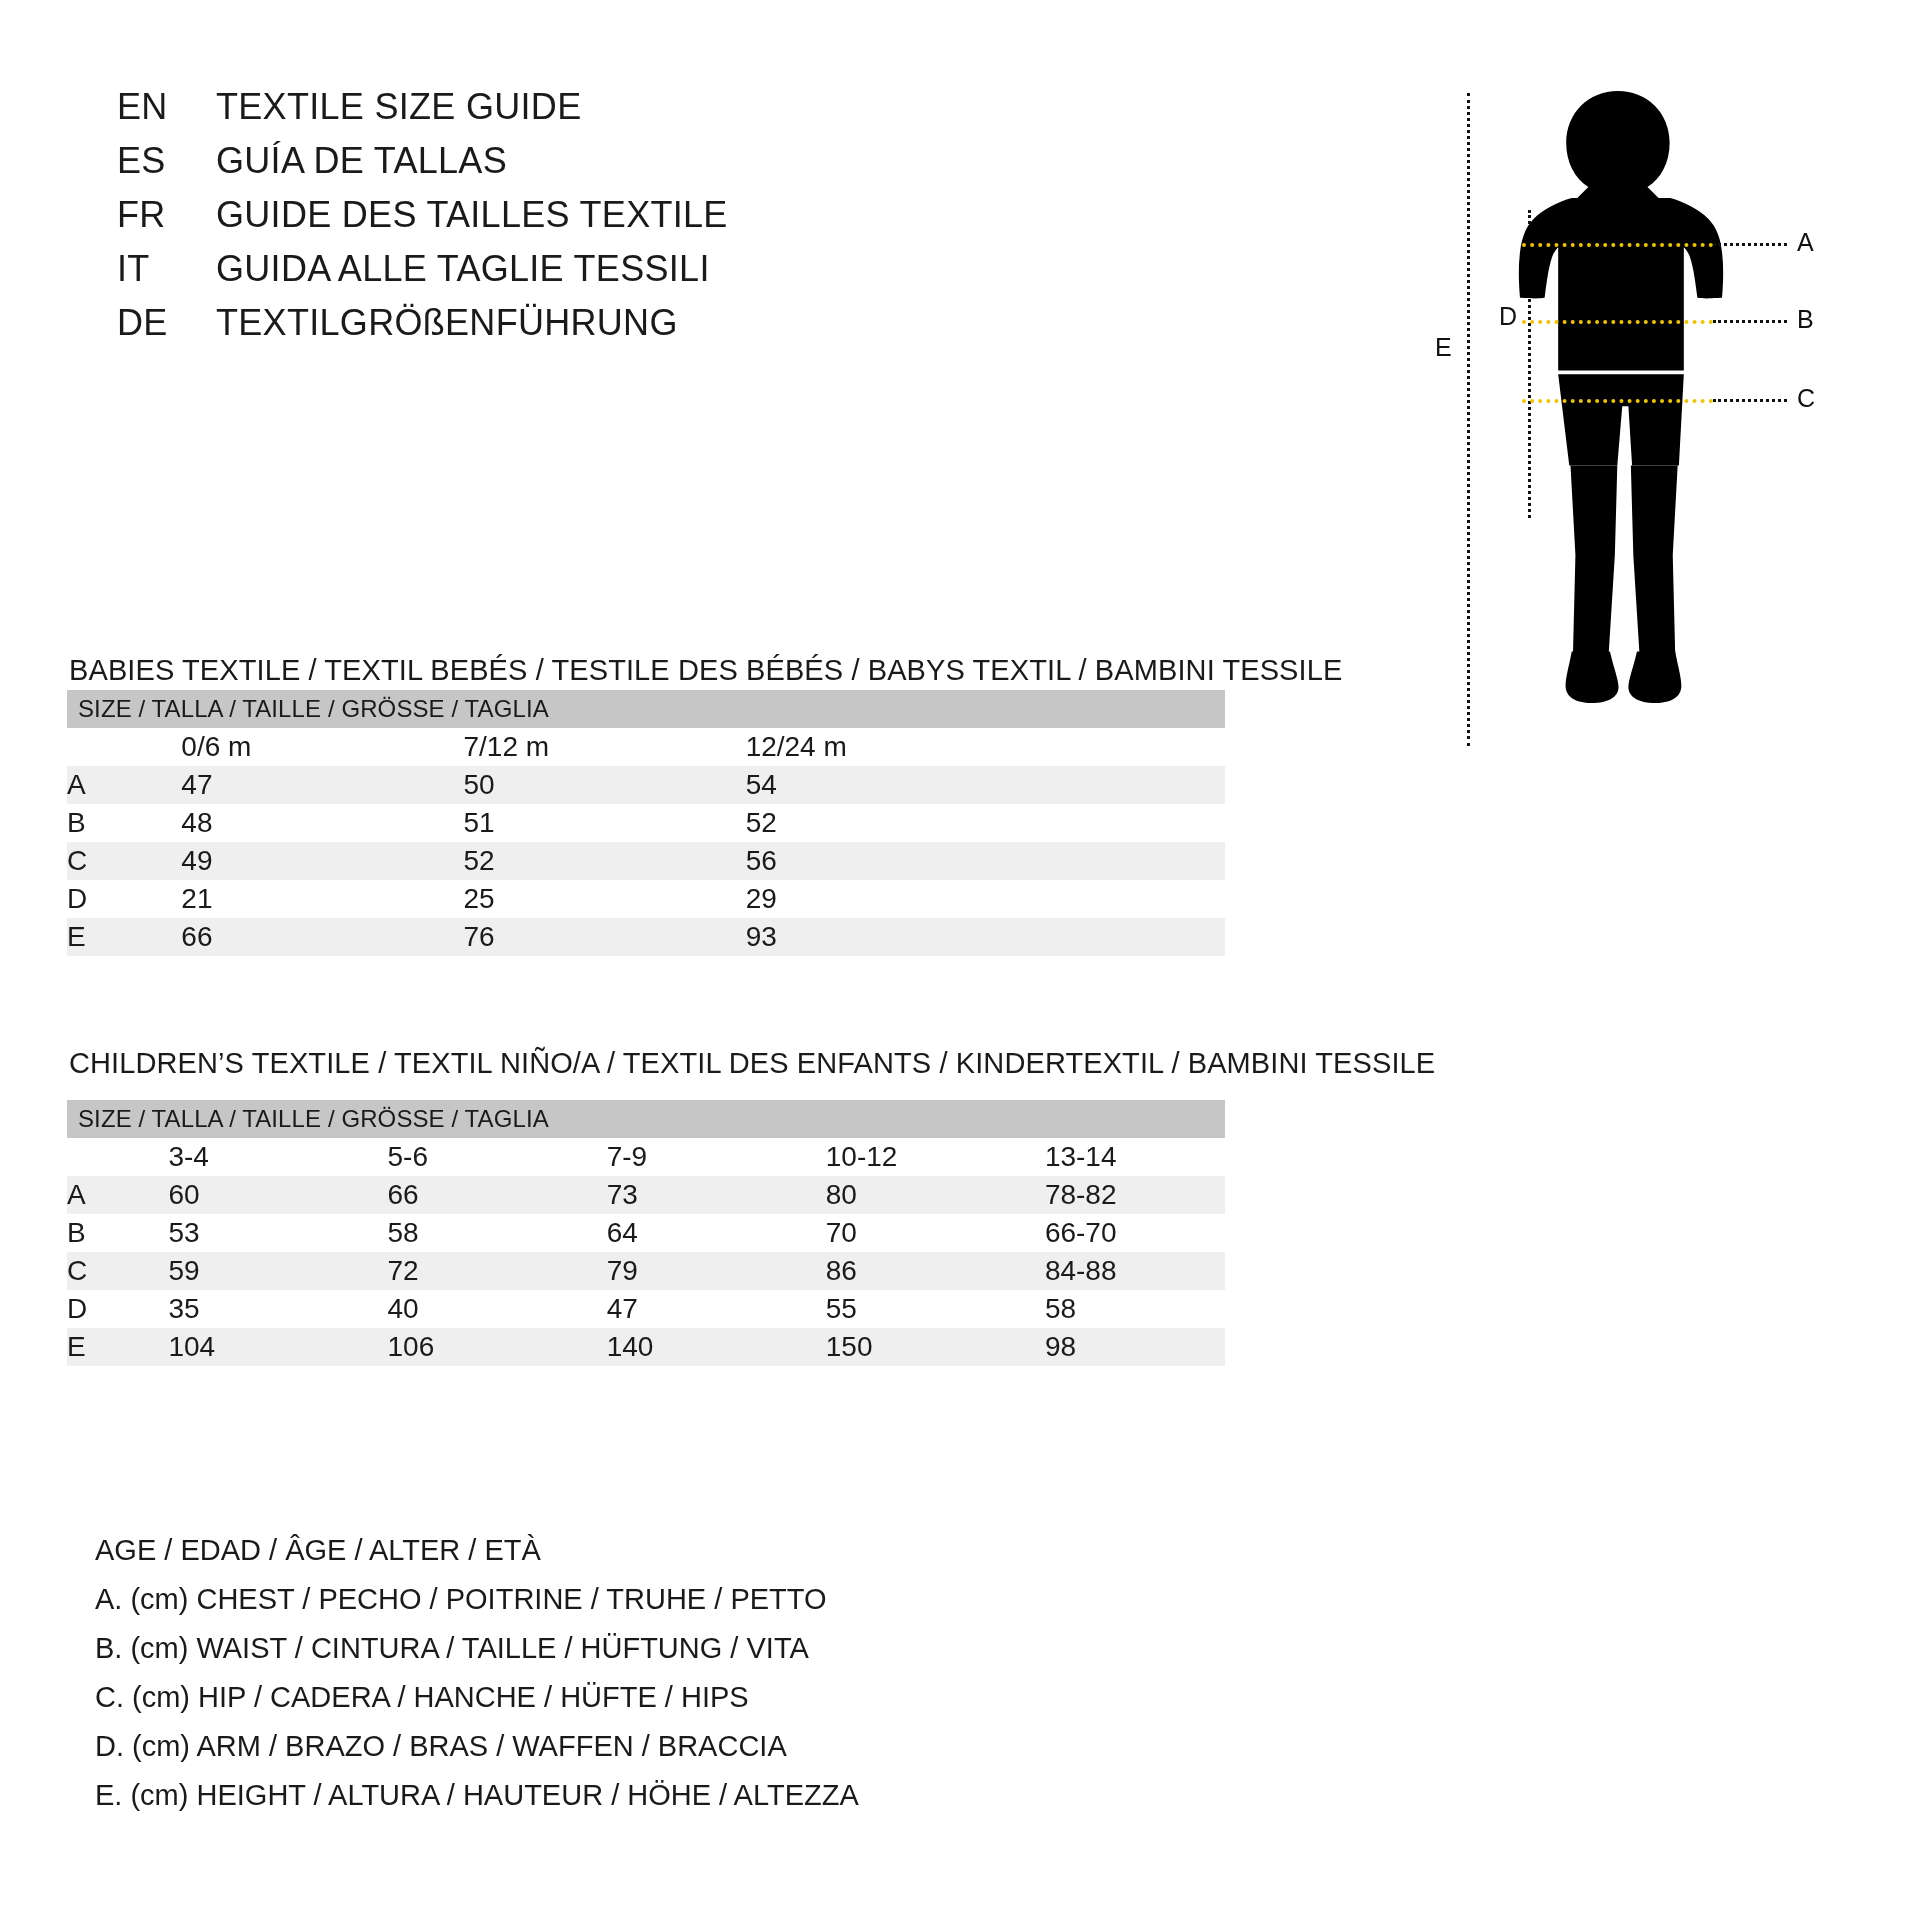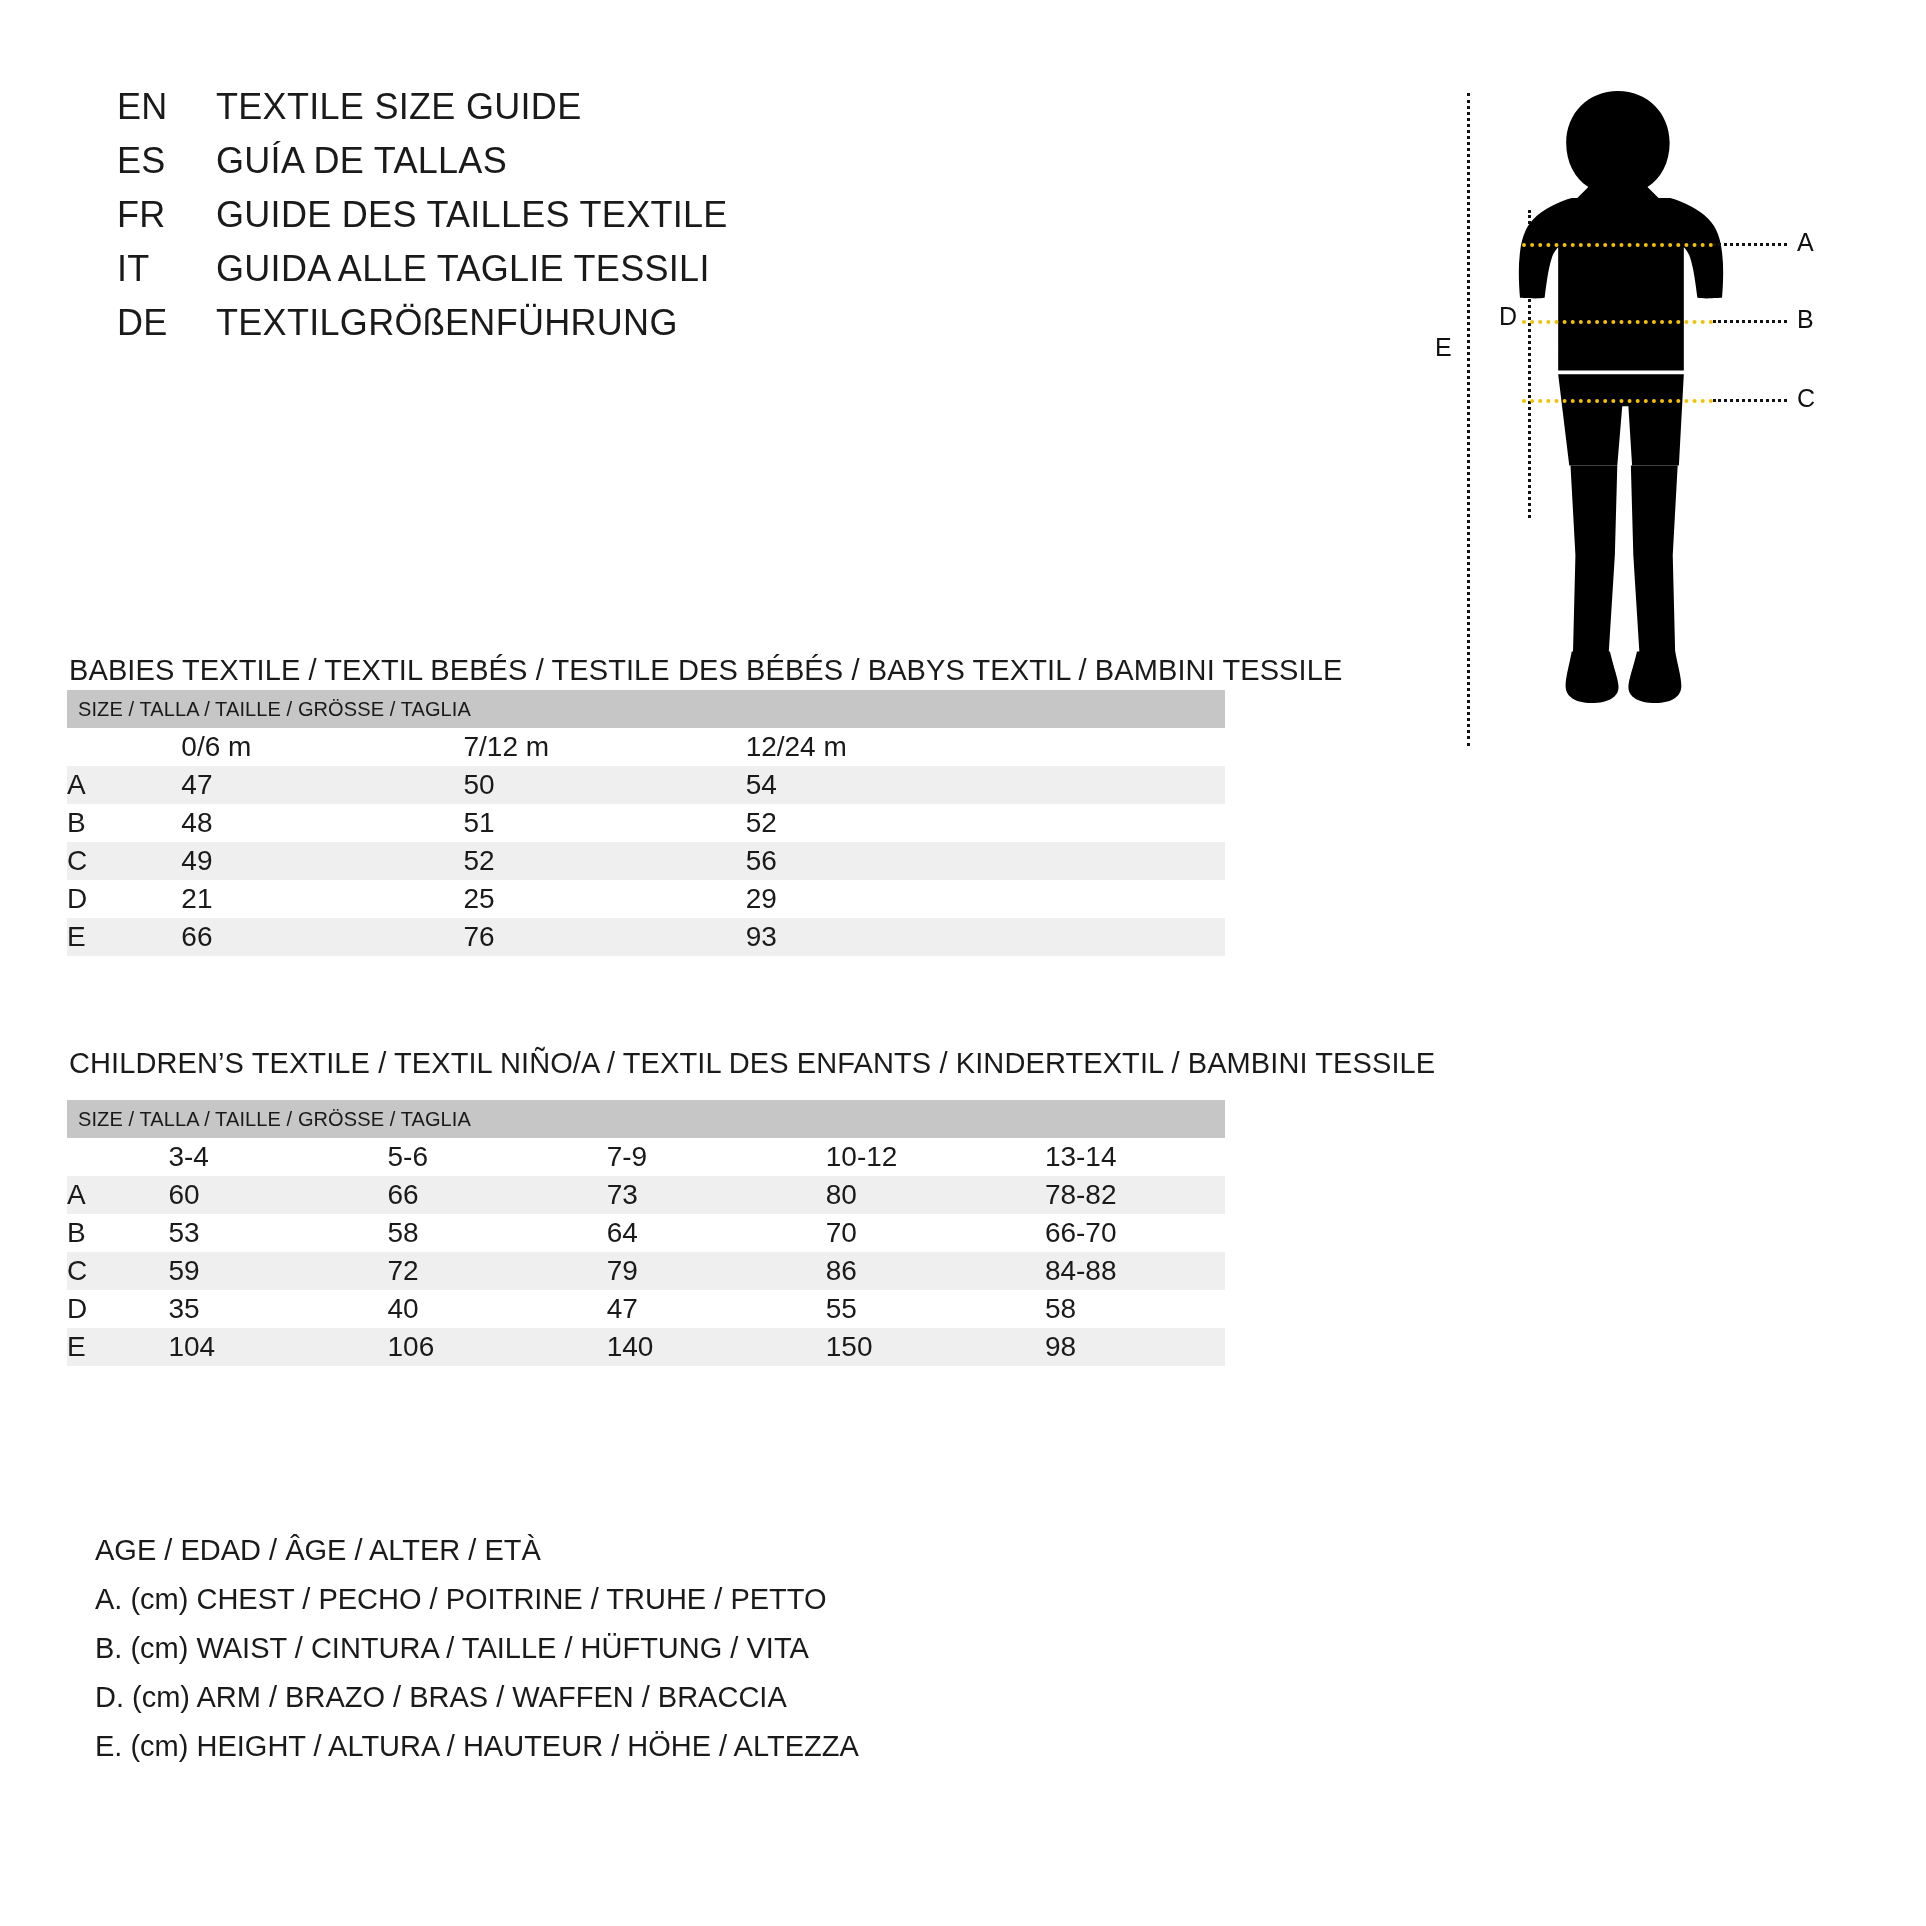--- a/index.html
+++ b/index.html
@@ -89,21 +89,21 @@
   }
   .size-table td, .size-table th {
     padding: 0;
     font-weight: normal;
     text-align: left;
   }
   .tbl-title-row td {
     background: #c6c6c6;
     height: 41px;
     padding-left: 11px;
-    font-size: 20px;
+    font-size: 24px;
     letter-spacing: 0.1px;
     margin-left: 25px;
   }
   .tbl-head-row td {
     background: #ffffff;
     height: 39px;
   }
   .row-shade td { background: #efefef; }
   .row-plain td { background: #ffffff; }
   .size-table tbody td {
@@ -306,16 +306,17 @@
       <td class="c-val pad">150</td>
       <td class="c-val pad">98</td>
     </tr>
   </tbody>
 </table>
 
 <div class="legend">
   <div>AGE / EDAD / ÂGE / ALTER / ETÀ</div>
   <div>A. (cm) CHEST / PECHO / POITRINE / TRUHE / PETTO</div>
   <div>B. (cm) WAIST / CINTURA / TAILLE / HÜFTUNG / VITA</div>
+  <div>C. (cm) HIP / CADERA / HANCHE / HÜFTE / HIPS</div>
   <div>D. (cm) ARM / BRAZO / BRAS / WAFFEN / BRACCIA</div>
   <div>E. (cm) HEIGHT / ALTURA / HAUTEUR / HÖHE / ALTEZZA</div>
 </div>
 
 
 </body></html>

